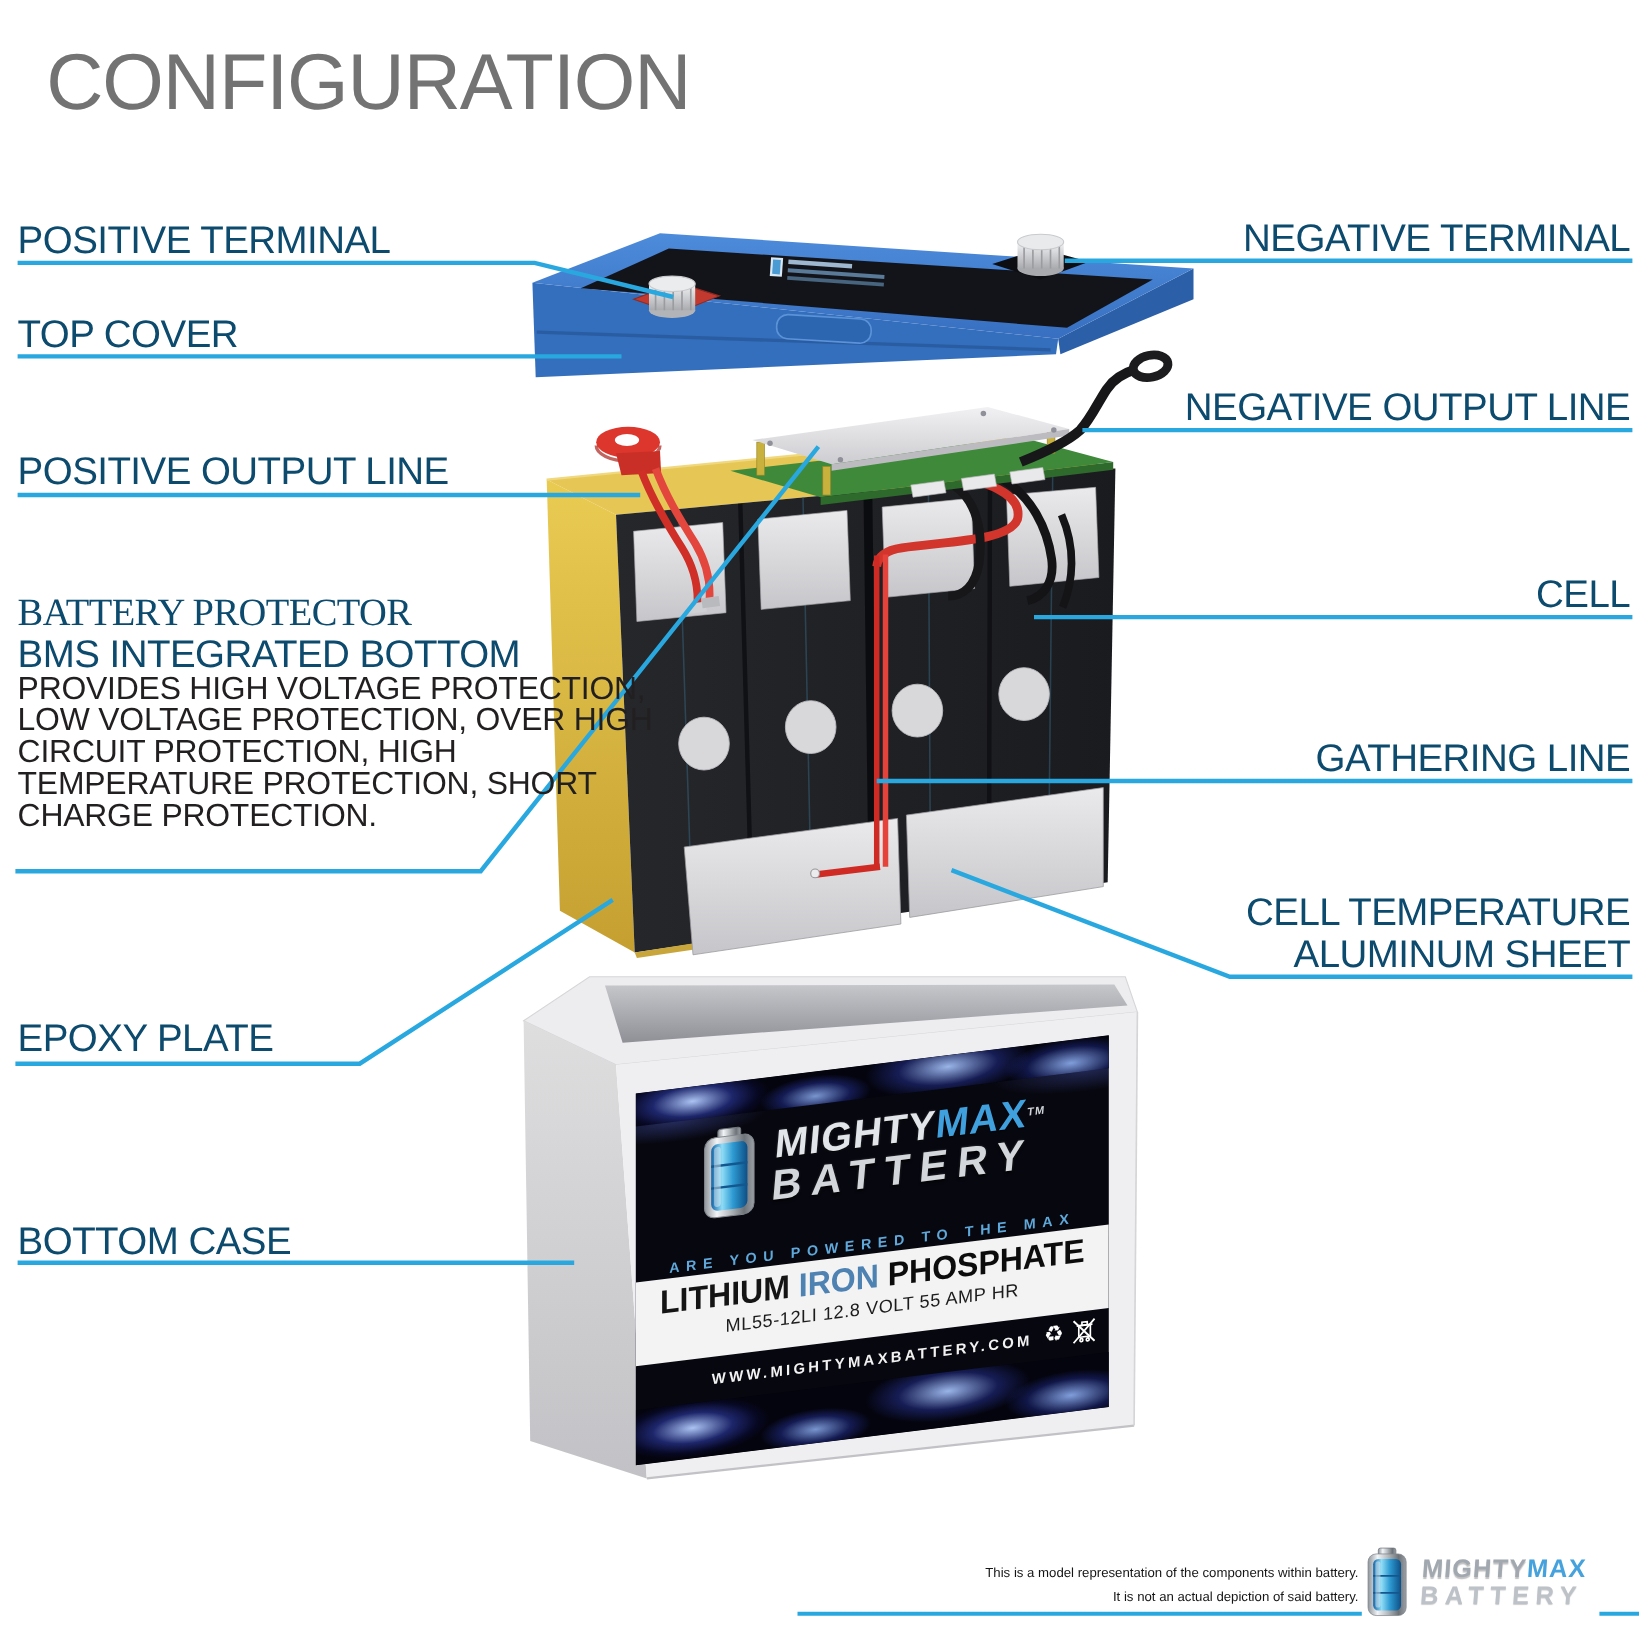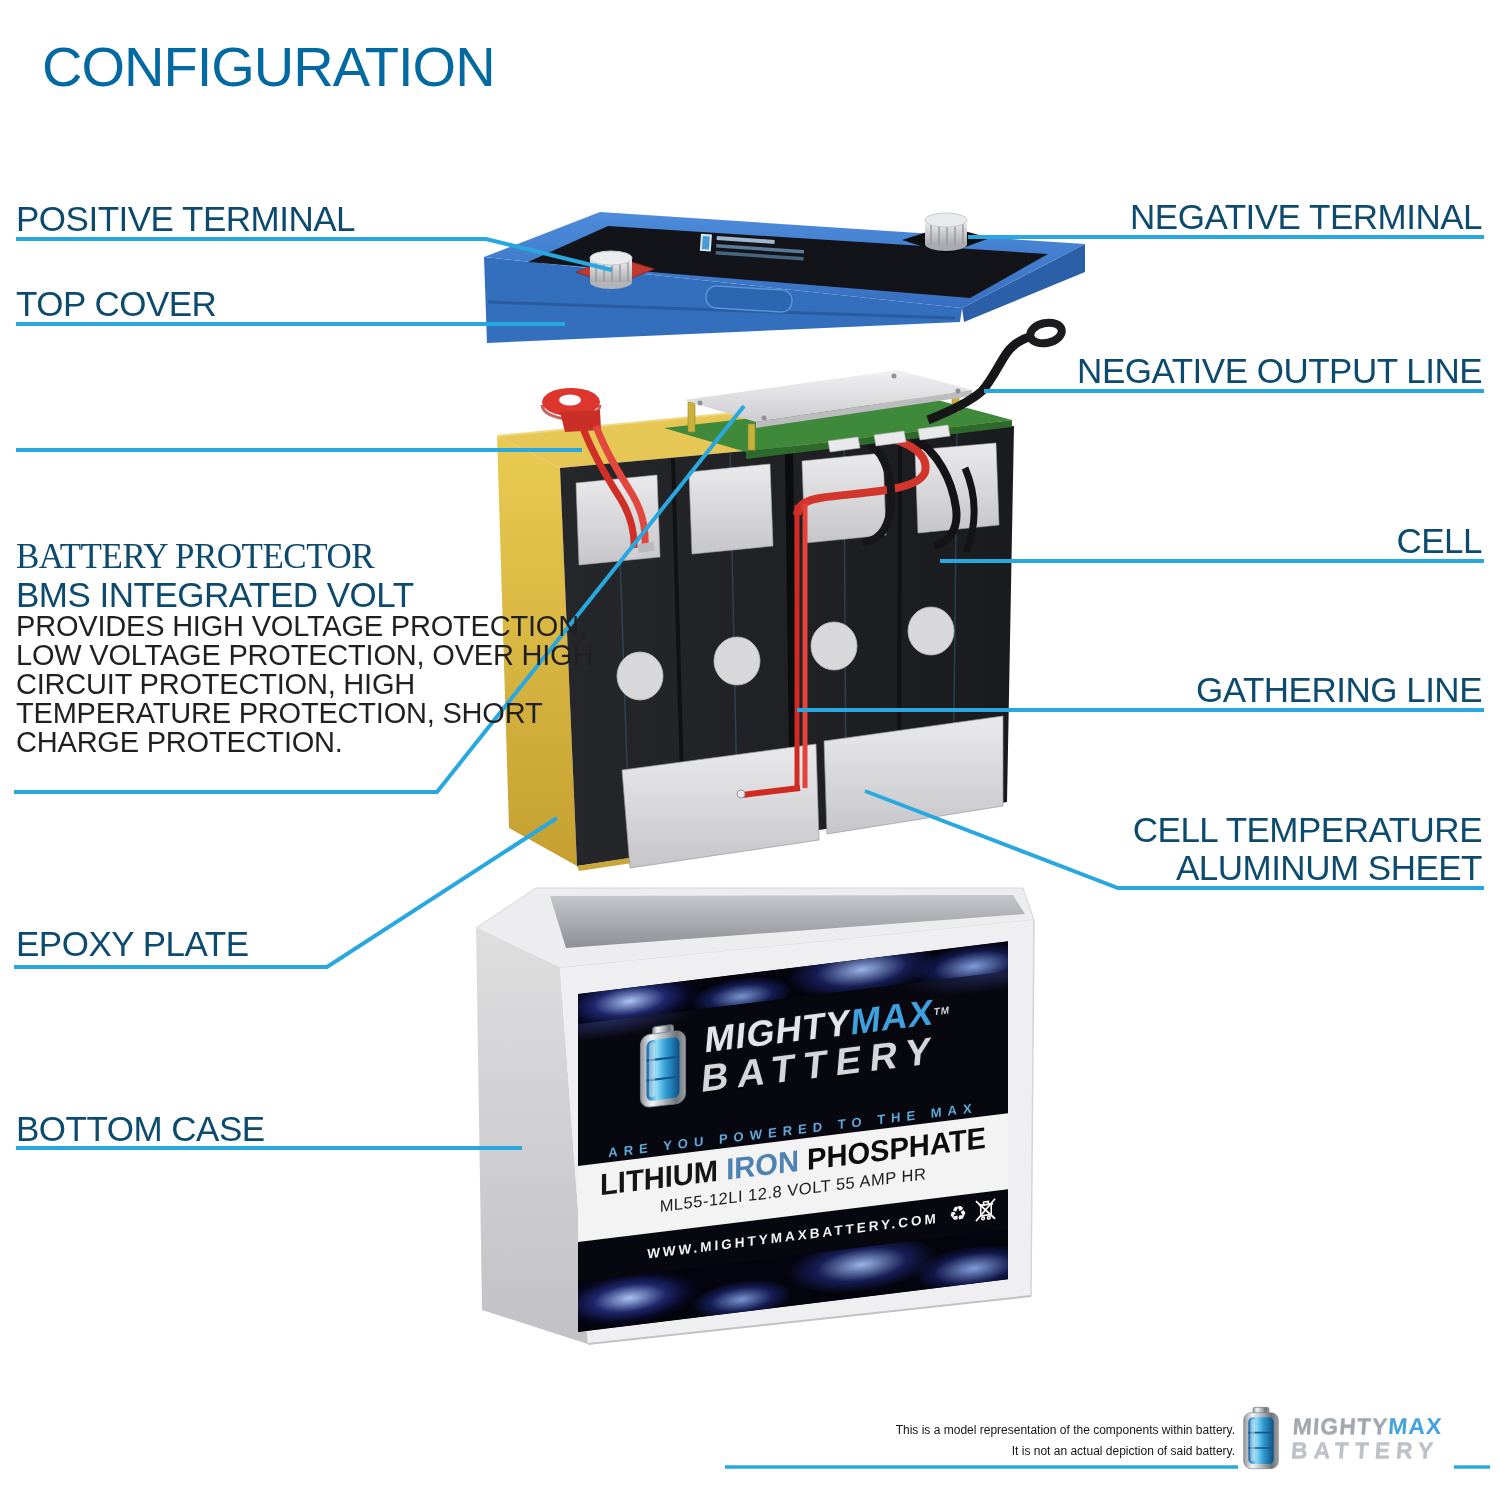--- a/index.html
+++ b/index.html
@@ -1,20 +1,20 @@
 <!DOCTYPE html>
 <html><head>
 <meta charset="utf-8">
 <style>
   html,body{margin:0;padding:0;background:#fff;}
   .stage{position:relative;width:1500px;height:1500px;background:#ffffff;overflow:hidden;
          font-family:"Liberation Sans", sans-serif;color:#221f20;}
   .art{position:absolute;left:0;top:0;z-index:1;}
   .txt{position:absolute;z-index:2;white-space:nowrap;}
-  .title{left:42px;top:34px;font-size:56px;letter-spacing:-1px;color:#0369a1;}
+  .title{left:42px;top:34px;font-size:72px;letter-spacing:-1px;color:#737373;}
   .callout{font-size:35px;letter-spacing:-0.5px;color:#0c4a6e;}
   .c-left{left:16px;}
   .c-right{right:18px;}
   .bms-head1{left:16px;top:537px;font-family:Liberation Serif, serif;}
   .bms-head2{left:16px;top:575px;}
   .bms-par{left:16px;top:612px;font-size:29px;line-height:29px;letter-spacing:-0.2px;}
   .bms-par div{white-space:nowrap;}
 
   
   .battery-label{position:absolute;left:578px;top:994px;width:430px;height:338px;z-index:2;
@@ -255,23 +255,24 @@
       <path d="M797,710 L1484,710"></path>
       <path d="M865,791 L1118,888 L1484,888"></path>
       <path d="M725,1467 L1490,1467" stroke-width="3.5"></path>
     </g>
   </svg>
 
   <div class="txt title">CONFIGURATION</div>
 
   <div class="txt callout c-left" style="top:199px">POSITIVE TERMINAL</div>
   <div class="txt callout c-left" style="top:284px">TOP COVER</div>
+  <div class="txt callout c-left" style="top:409px">POSITIVE OUTPUT LINE</div>
 
   <div class="txt callout bms-head1">BATTERY PROTECTOR</div>
-  <div class="txt callout bms-head2">BMS INTEGRATED VOLT</div>
+  <div class="txt callout bms-head2">BMS INTEGRATED BOTTOM</div>
   <div class="txt bms-par">
     <div>PROVIDES HIGH VOLTAGE PROTECTION,</div>
     <div>LOW VOLTAGE PROTECTION, OVER HIGH</div>
     <div>CIRCUIT PROTECTION, HIGH</div>
     <div>TEMPERATURE PROTECTION, SHORT</div>
     <div>CHARGE PROTECTION.</div>
   </div>
 
   <div class="txt callout c-left" style="top:924px">EPOXY PLATE</div>
   <div class="txt callout c-left" style="top:1109px">BOTTOM CASE</div>

